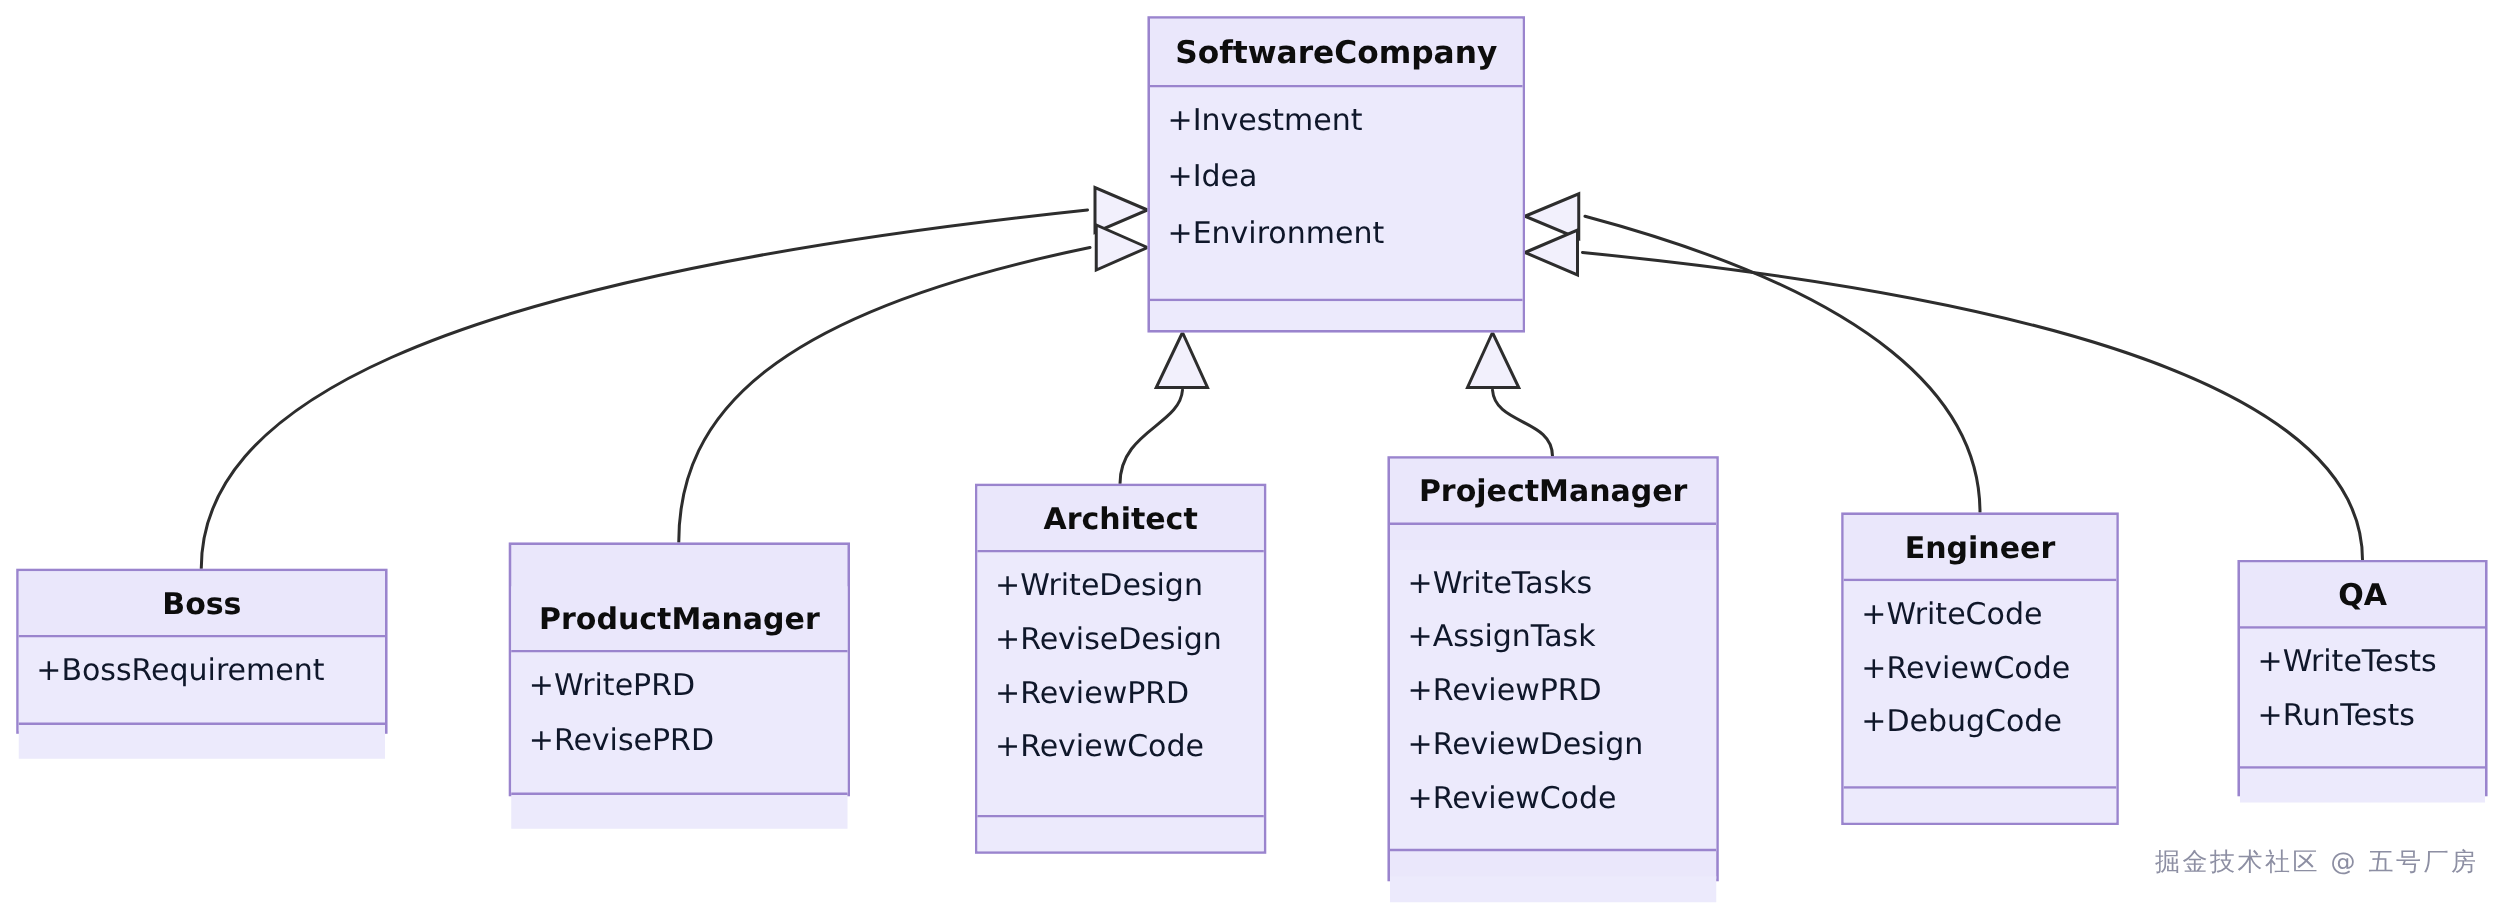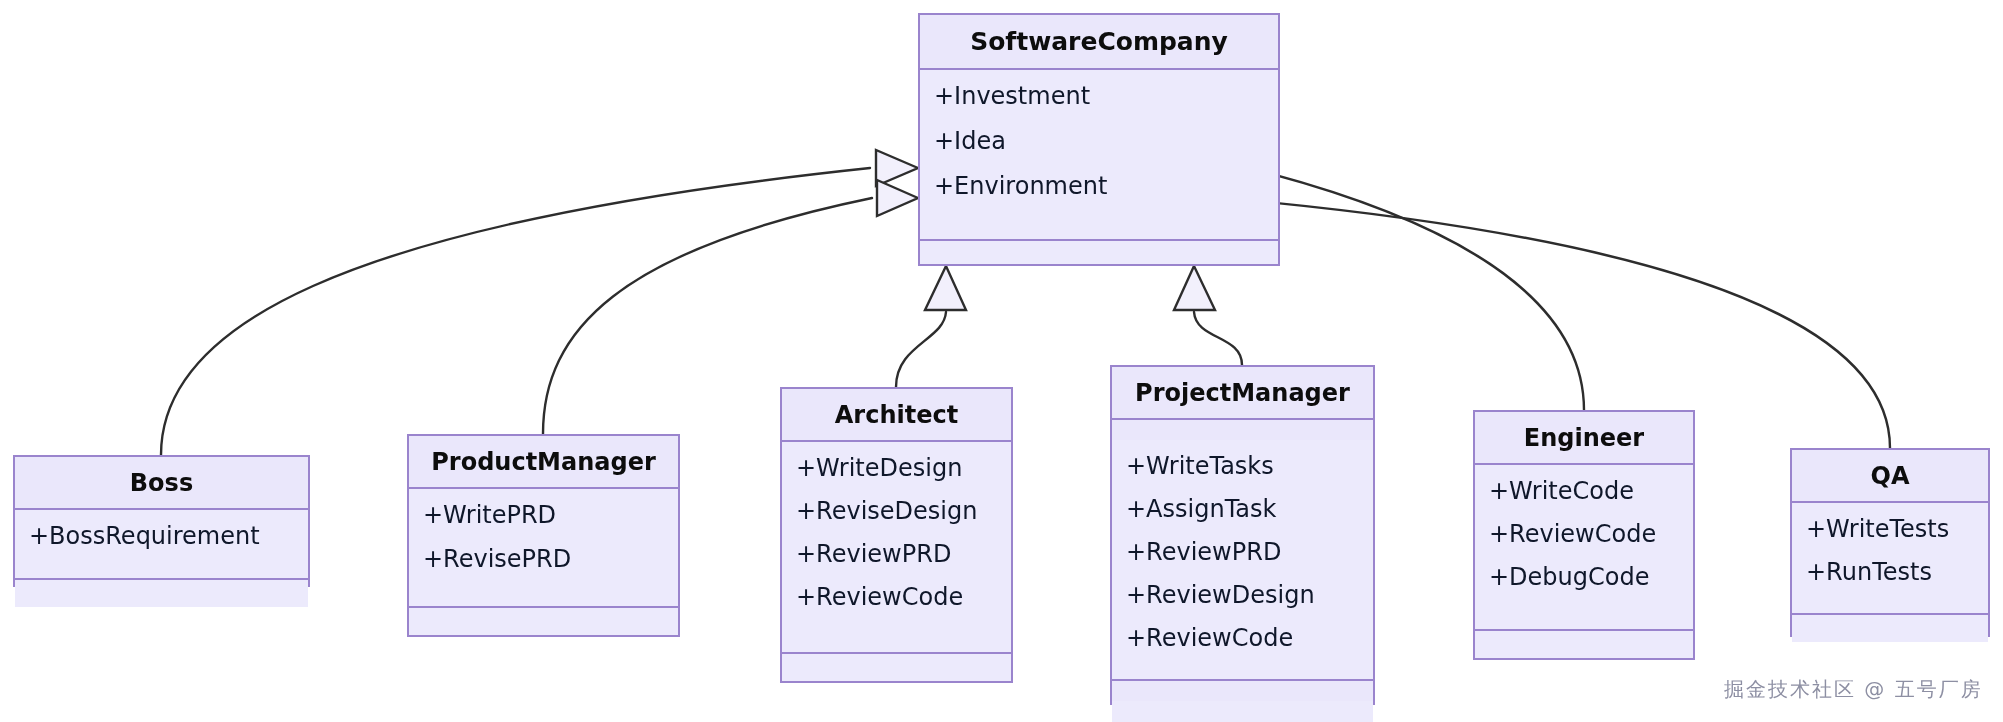--- a/index.html
+++ b/index.html
@@ -102,38 +102,38 @@
       <path d="M 1220 173 L 1263 155 L 1263 191 Z" fill="#f2f0fc" stroke="#2d2d2d" stroke-width="2.4" stroke-linejoin="miter"></path>
     </g>
 
     <g>
       <path d="M 1890 448 C 1890 330 1700 245 1266 202" fill="none" stroke="#2d2d2d" stroke-width="2.4" stroke-linecap="round"></path>
       <path d="M 1220 202 L 1262 184 L 1262 220 Z" fill="#f2f0fc" stroke="#2d2d2d" stroke-width="2.4" stroke-linejoin="miter"></path>
     </g>
   </svg>
 
   <div id="classes-host">
-      <div class="uml-class" style="left: 918px; top: 13px; width: 362px; height: 253px;">
+      <div class="uml-class" style="left: 918px; top: 13px; width: 302px; height: 253px;">
         <div class="uml-title" style="height: 55px; flex: 0 0 55px; font-size: 25px;">SoftwareCompany</div>
         <div class="uml-body">
           <div class="member" style="font-size: 24px; height: 45px;">+Investment</div>
           <div class="member" style="font-size: 24px; height: 45px;">+Idea</div>
           <div class="member" style="font-size: 24px; height: 45px;">+Environment</div>
         </div>
         <div class="uml-foot" style="height: 23px; flex: 0 0 23px;"></div>
       </div>
       <div class="uml-class" style="left: 13px; top: 455px; width: 297px; height: 132px;">
         <div class="uml-title" style="height: 53px; flex: 0 0 53px; font-size: 24px;">Boss</div>
         <div class="uml-body">
           <div class="member" style="font-size: 24px; height: 44px;">+BossRequirement</div>
         </div>
         <div class="uml-foot" style="height: 27px; flex: 0 0 27px;"></div>
       </div>
       <div class="uml-class" style="left: 407px; top: 434px; width: 273px; height: 203px;">
-        <div class="uml-title" style="height: 53px; flex: 0 0 53px; font-size: 24px;">ProductManager</div>
+        <div class="uml-title" style="height: 53px; flex: 0 0 53px; font-size: 24px; margin-top: 33px;">ProductManager</div>
         <div class="uml-body">
           <div class="member" style="font-size: 24px; height: 44px;">+WritePRD</div>
           <div class="member" style="font-size: 24px; height: 44px;">+RevisePRD</div>
         </div>
         <div class="uml-foot" style="height: 27px; flex: 0 0 27px;"></div>
       </div>
       <div class="uml-class" style="left: 780px; top: 387px; width: 233px; height: 296px;">
         <div class="uml-title" style="height: 53px; flex: 0 0 53px; font-size: 24px;">Architect</div>
         <div class="uml-body">
           <div class="member" style="font-size: 24px; height: 43px;">+WriteDesign</div>

